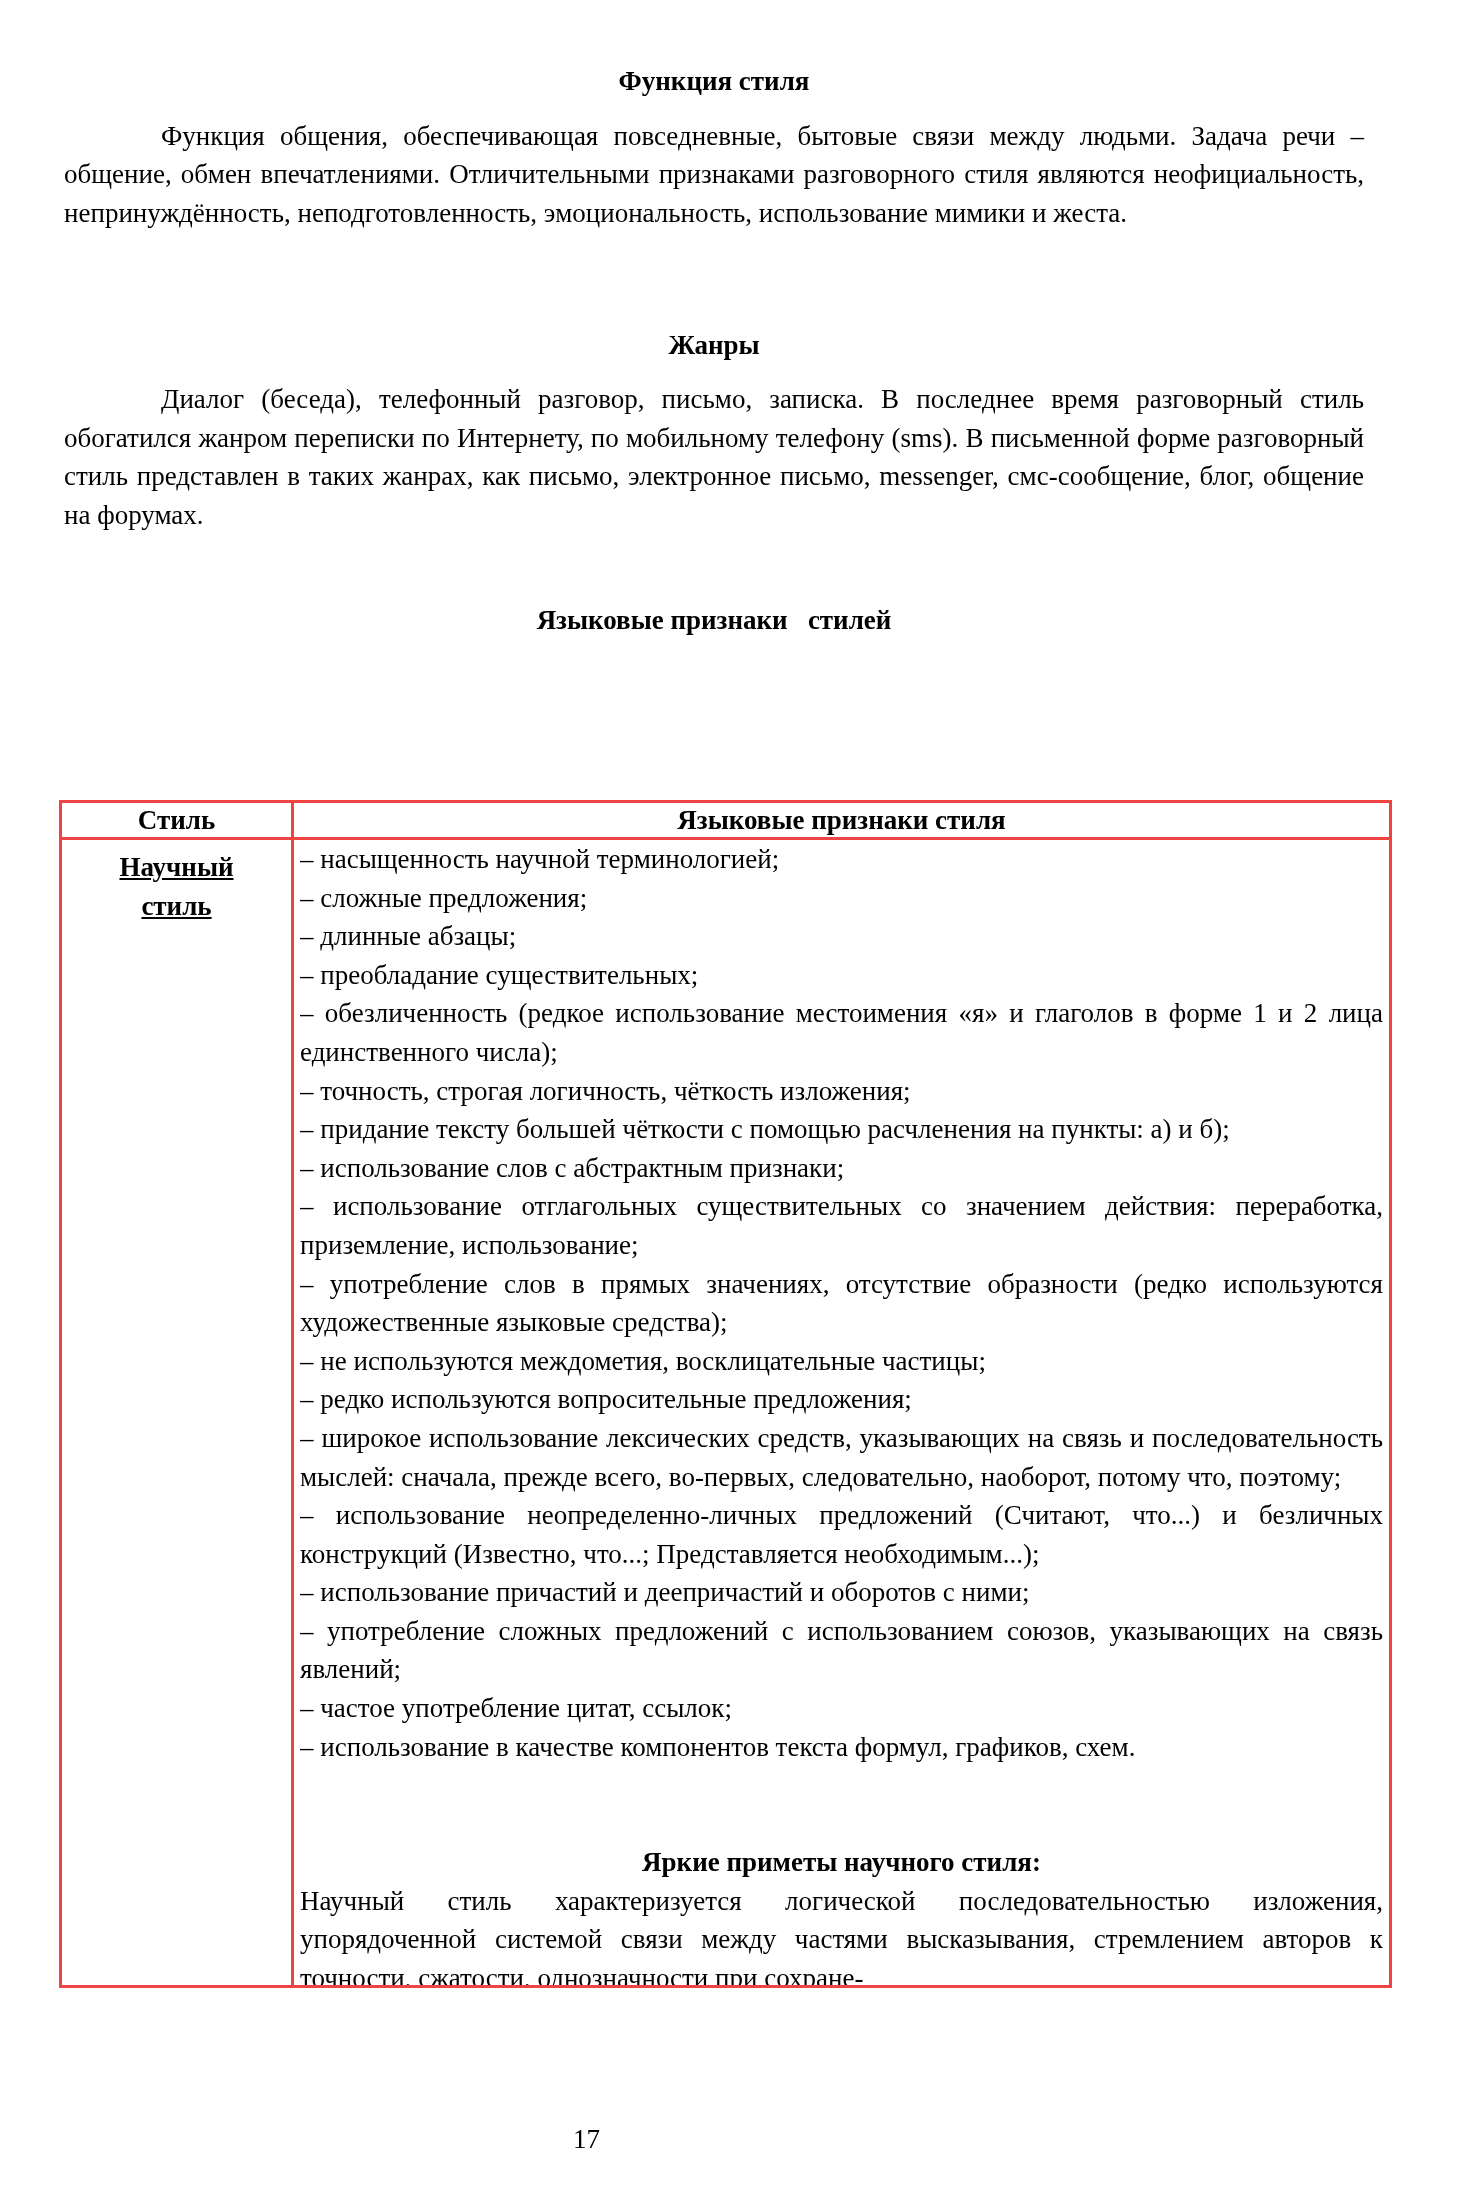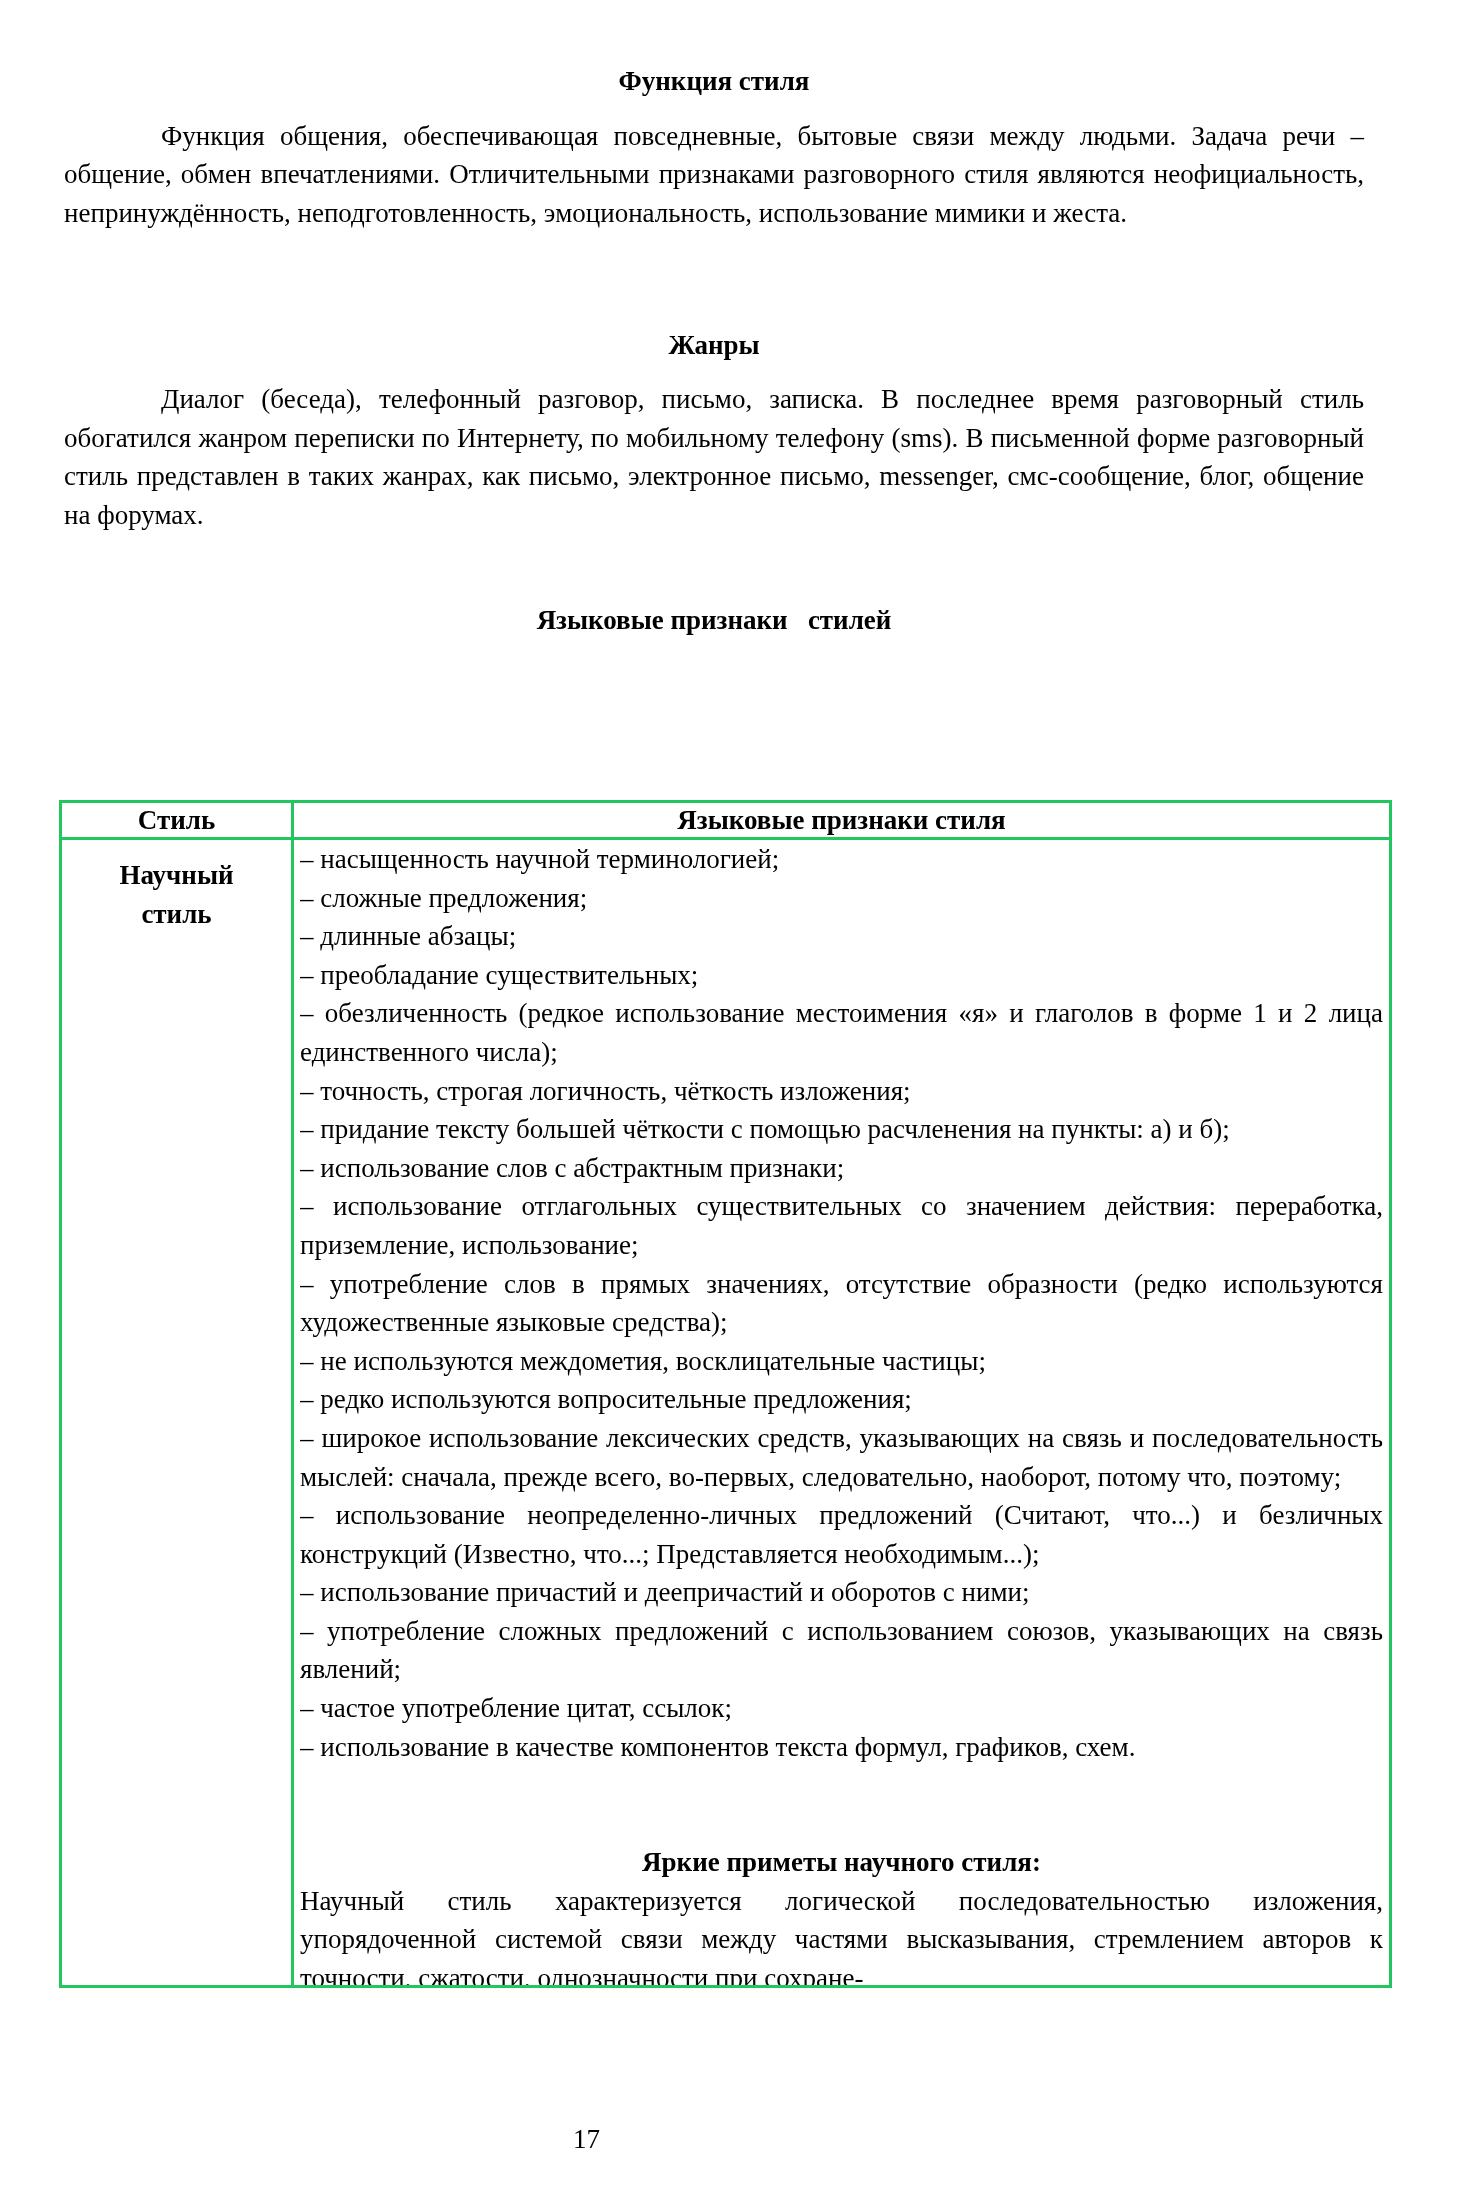--- a/index.html
+++ b/index.html
@@ -17,21 +17,21 @@
     font-size: 27px; line-height: 38.6px; text-align: justify; margin: 16px;
     text-indent: 97px; hyphens: manual;
   }
   .gap { height: 38.6px; }
   .table-title { margin-top: 12px; text-align: center; }
   table.styles {
     position: absolute; left: 59px; top: 800px; width: 1333px;
     border-collapse: collapse; table-layout: fixed;
   }
   table.styles td, table.styles th {
-    border: 3px solid #22c55e; vertical-align: top; padding: 0 6px 0 6px;
+    border: 3px solid #ef4444; vertical-align: top; padding: 0 6px 0 6px;
     font-size: 27px; line-height: 38.6px;
   }
   table.styles th { font-weight: bold; text-align: center; height: 34px; line-height: 34px; }
   col.c1 { width: 232px; }
   .style-name { font-weight: bold; text-align: center; }
   .feature { text-align: justify; margin: 0; }
   .feature-list { list-style: none; margin: 0; padding: 0; }
   .spacer { height: 77px; }
   .subhead { font-weight: bold; text-align: center; margin: 0; }
   .body-cell { height: 1145px; overflow: hidden; font-family: Liberation Serif, serif; }
@@ -67,21 +67,21 @@
     </colgroup>
   <thead>
     <tr>
       <th>Стиль</th>
       <th>Языковые признаки стиля</th>
     </tr>
   </thead>
   <tbody>
     <tr>
       <td class="style-name">
-        <div style="padding: 16px 30px;">Научный стиль</div>
+        <div style="padding: 8px 30px; text-decoration: underline;">Научный стиль</div>
       </td>
       <td>
         <div class="body-cell">
           <ul class="feature-list" id="feature-list">
               <li class="feature">– насыщенность научной терминологией;</li>
               <li class="feature">– сложные предложения;</li>
               <li class="feature">– длинные абзацы;</li>
               <li class="feature">– преобладание  существительных;</li>
               <li class="feature">– обезличенность (редкое использование местоимения «я» и глаголов в форме 1 и 2 лица единственного числа);</li>
               <li class="feature">– точность, строгая логичность, чёткость изложения;</li>

